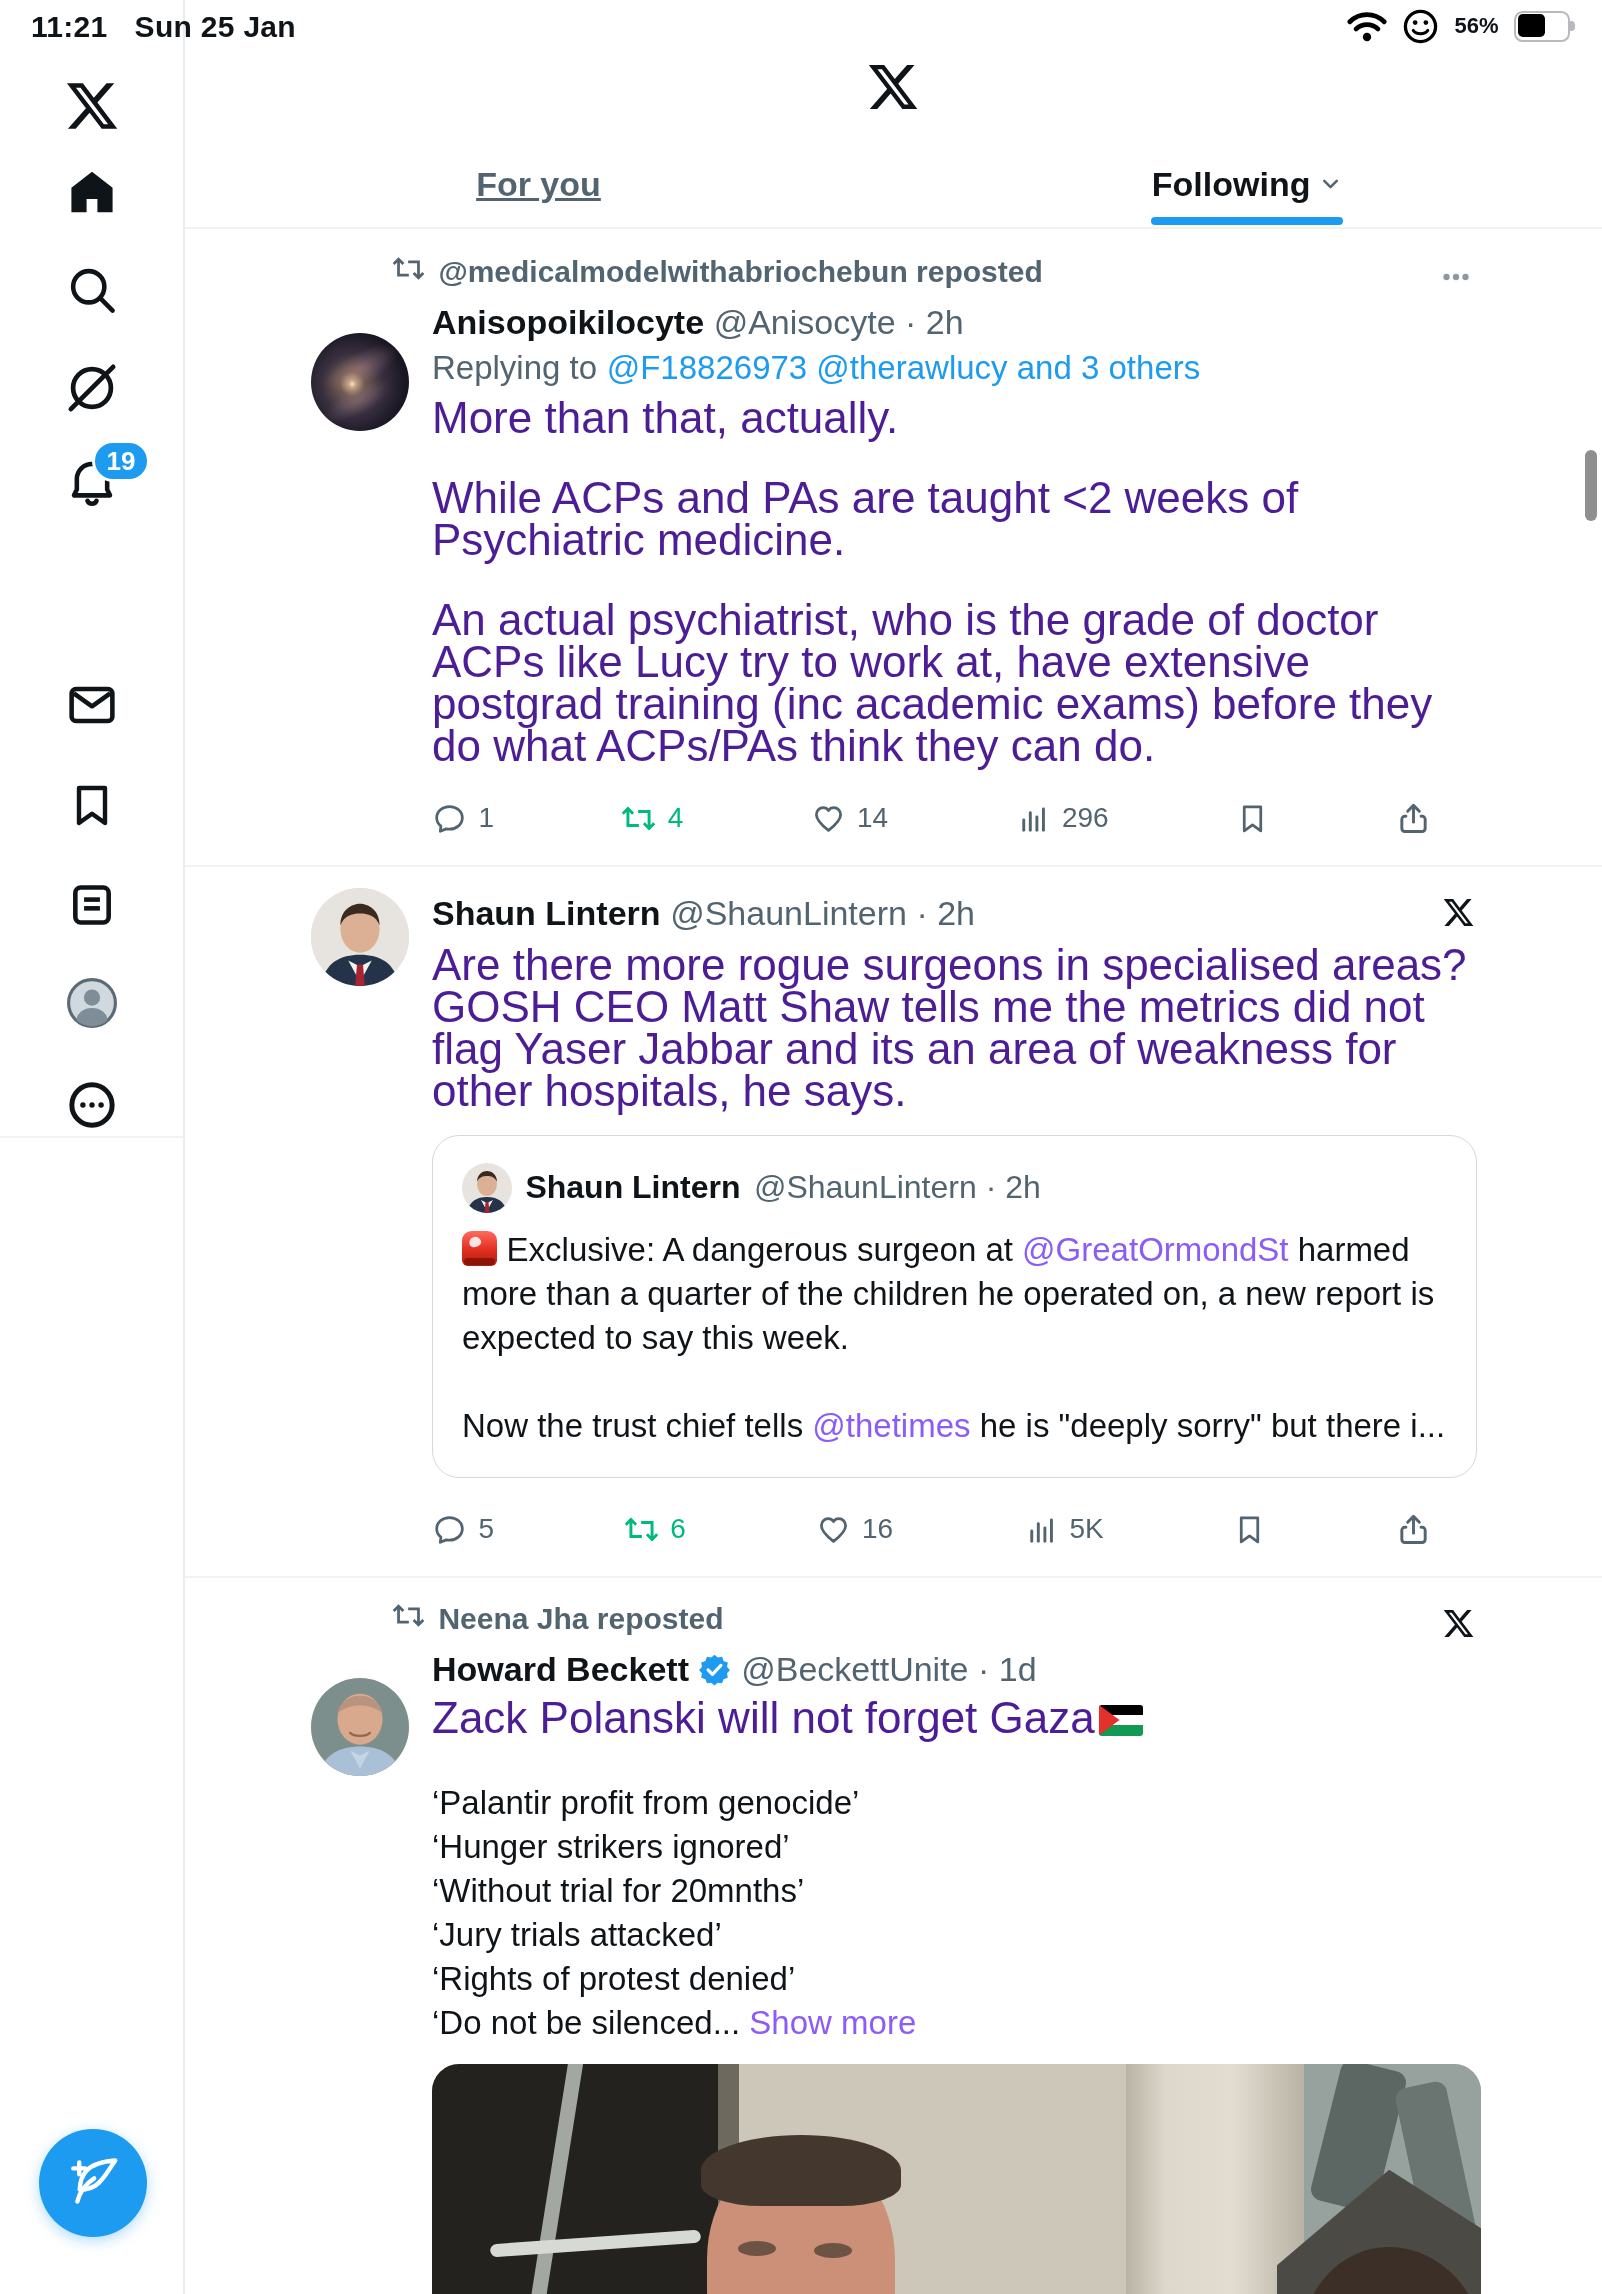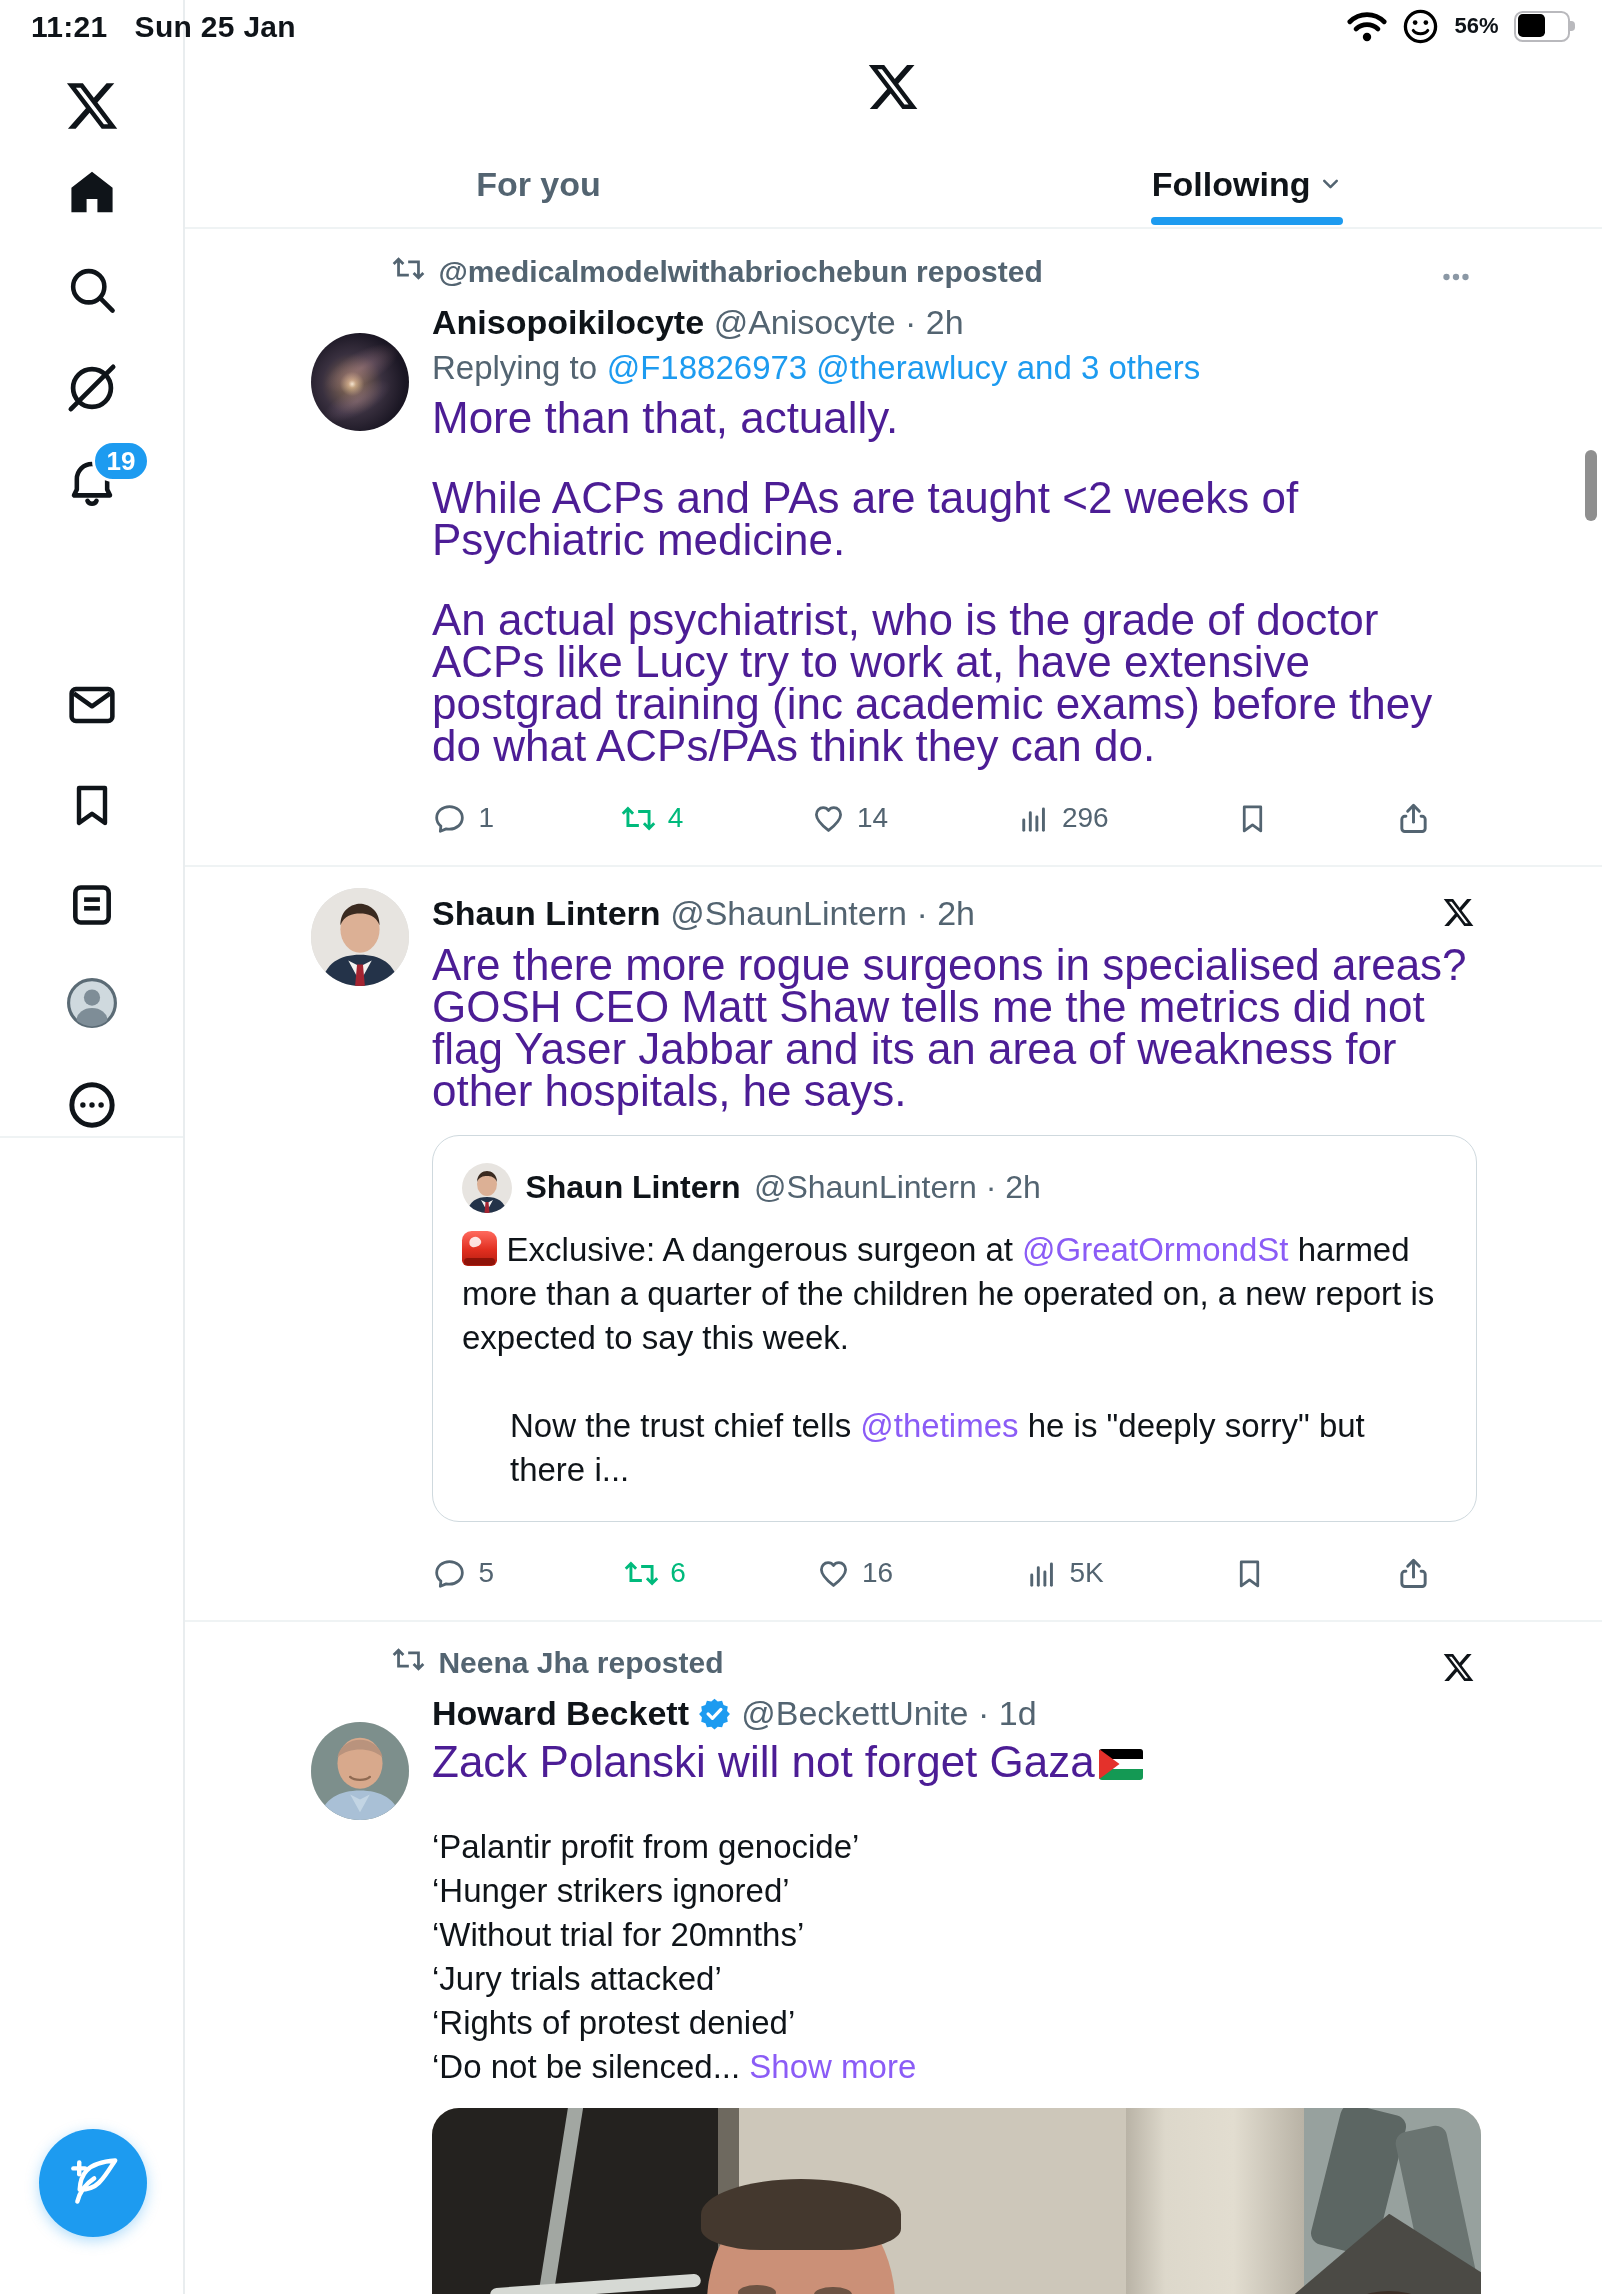--- a/index.html
+++ b/index.html
@@ -33,21 +33,21 @@
     position:absolute; left:39px; top:2129px; width:108px; height:108px; border-radius:50%;
     background:#1d9bf0; display:flex; align-items:center; justify-content:center;
     box-shadow:0 3.8px 13.4px rgba(29,155,240,.35);
   }
   
   .main { position:absolute; left:184px; top:0; width:1418px; height:100%; }
   .top-logo { position:absolute; left:50%; top:60px; transform:translateX(-50%); }
   .tabs { position:absolute; left:0; top:142px; width:100%; height:85px; display:flex; }
   .tab { flex:1; display:flex; align-items:center; justify-content:center; position:relative; font-size:34px; }
   .tab .tab-inner { position:relative; height:100%; display:flex; align-items:center; gap:7.7px; padding:0 5.8px; }
-  .tab-foryou { color:#536471; font-weight:600; }
+  .tab-foryou { color:#536471; font-weight:600;text-decoration:underline; }
   .tab-following { color:#0f1419; font-weight:700; }
   .tab-underline { position:absolute; left:50%; bottom:1.9px; transform:translateX(-50%); width:192px; height:8.6px; border-radius:4.8px; background:#1d9bf0; }
   .tabs-divider { position:absolute; left:0; top:227px; width:100%; height:1.9px; background:#eff3f4; }
   .feed { position:absolute; left:0; top:229px; width:100%; }
   
   .tweet { position:relative; padding:23px 125px 0 248px; }
   .ctx-row { display:flex; align-items:center; gap:13.4px; margin-left:-40px; height:40px; color:#536471; font-size:30px; font-weight:700; }
   .avatar { position:absolute; left:127px; width:98px; height:98px; border-radius:50%; overflow:hidden; background:#ddd; }
   .avatar-sm { width:50px; height:50px; border-radius:50%; overflow:hidden; flex:0 0 auto; }
   .galaxy {
@@ -70,21 +70,21 @@
   .link { color:#8b5cf6; }
   
   .quote {
     margin-top:23px; max-width:1049px; border:1.9px solid #cfd9de; border-radius:27px;
     padding:25px 29px 29px 29px; background:#fff;
   }
   .q-head { display:flex; align-items:center; gap:13.4px; height:54px; }
   .q-name { font-size:32px; font-weight:700; }
   .q-meta { font-size:32px; color:#536471; }
   .q-body { margin-top:13.4px; font-size:33px; line-height:44px; color:#0f1419; }
-  .q-body .p2 { margin-top:44px;margin-left:48px; }
+  .q-body .p2 { margin-top:44px; }
   .siren { display:inline-block; width:35px; height:35px; vertical-align:-4.8px; margin-right:9.6px;
     background:linear-gradient(180deg,#ff6a5e 0%, #e02e1f 55%, #b31d10 100%);
     border-radius:9.6px 9.6px 5.8px 5.8px; position:relative; }
   .siren::before { content:""; position:absolute; left:6.7px; top:5.8px; width:11.5px; height:9.6px;
     background:rgba(255,255,255,.85); border-radius:50% 50% 50% 50%/60% 60% 40% 40%;
     transform:rotate(-18deg); }
   .siren::after { content:""; position:absolute; left:1.9px; bottom:1px; width:31px; height:6.7px;
     background:#8e1309; border-radius:3.8px; }
   
   .stats { display:flex; justify-content:space-between; align-items:center; width:999px; margin-top:27px; height:48px; }

